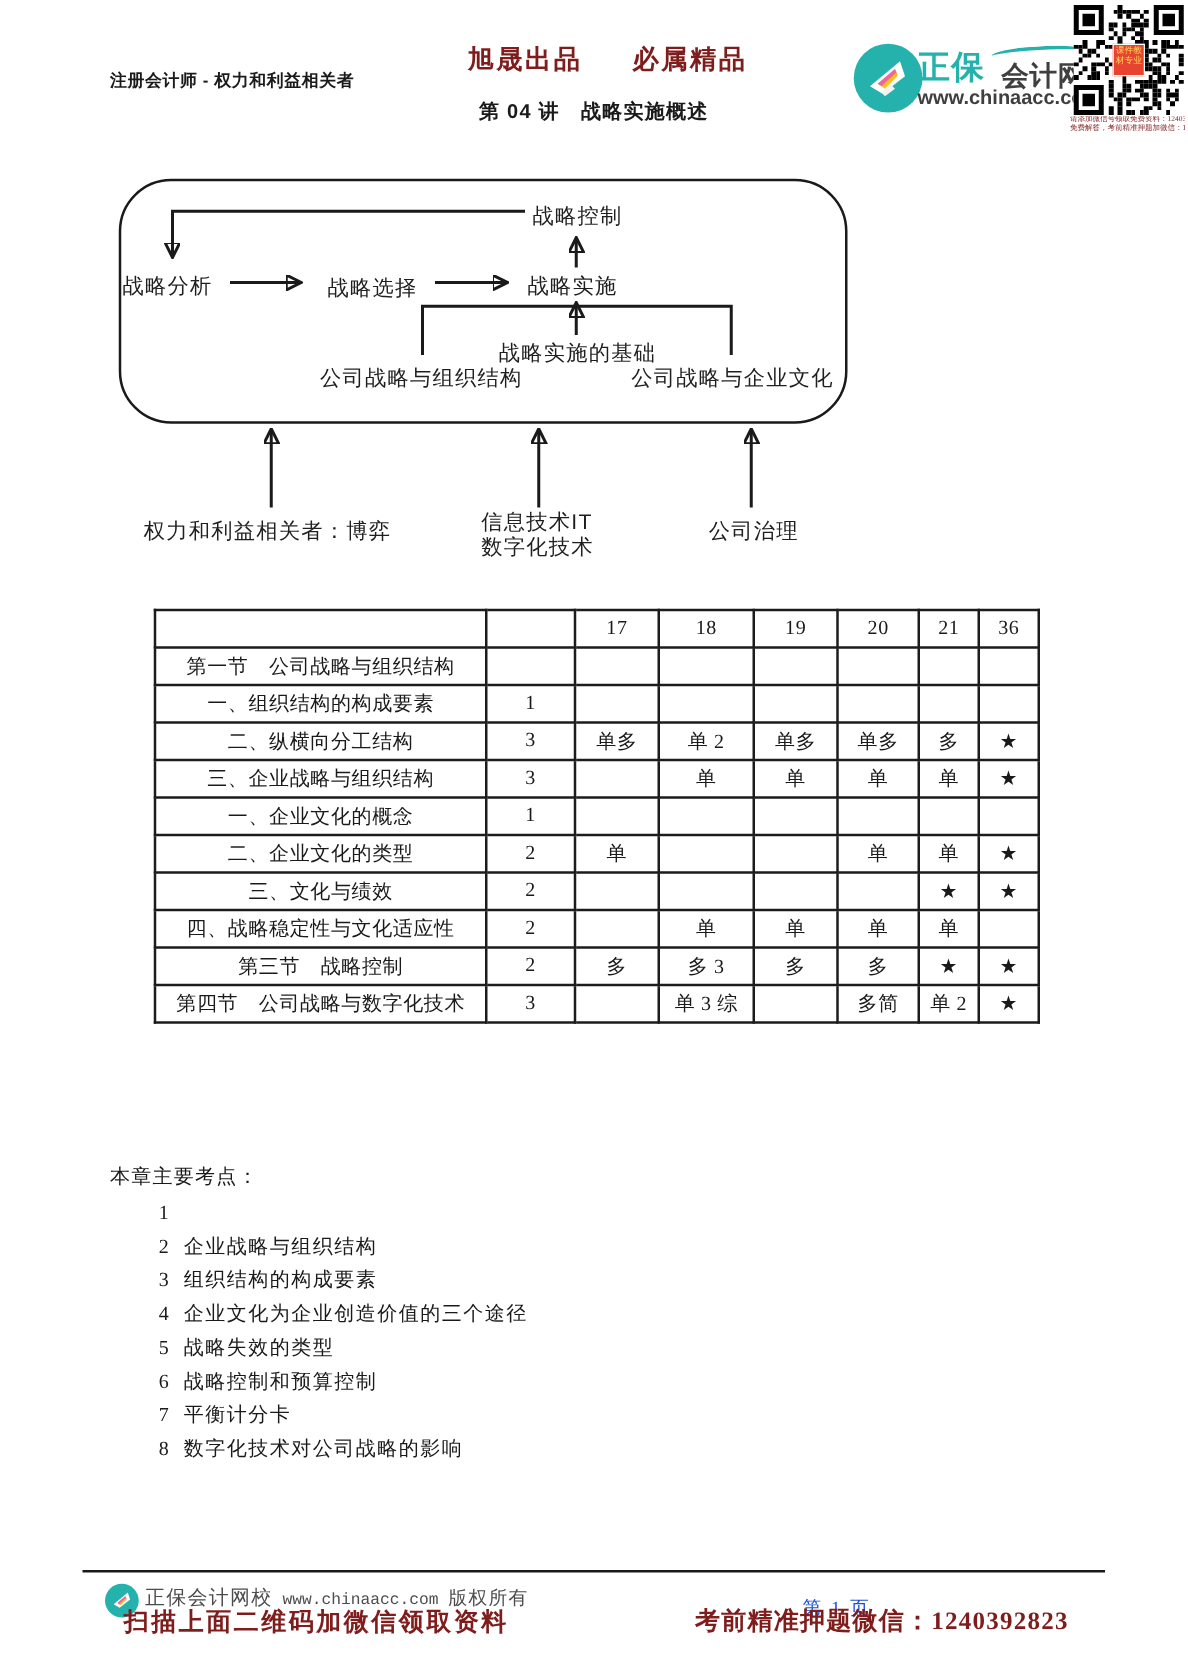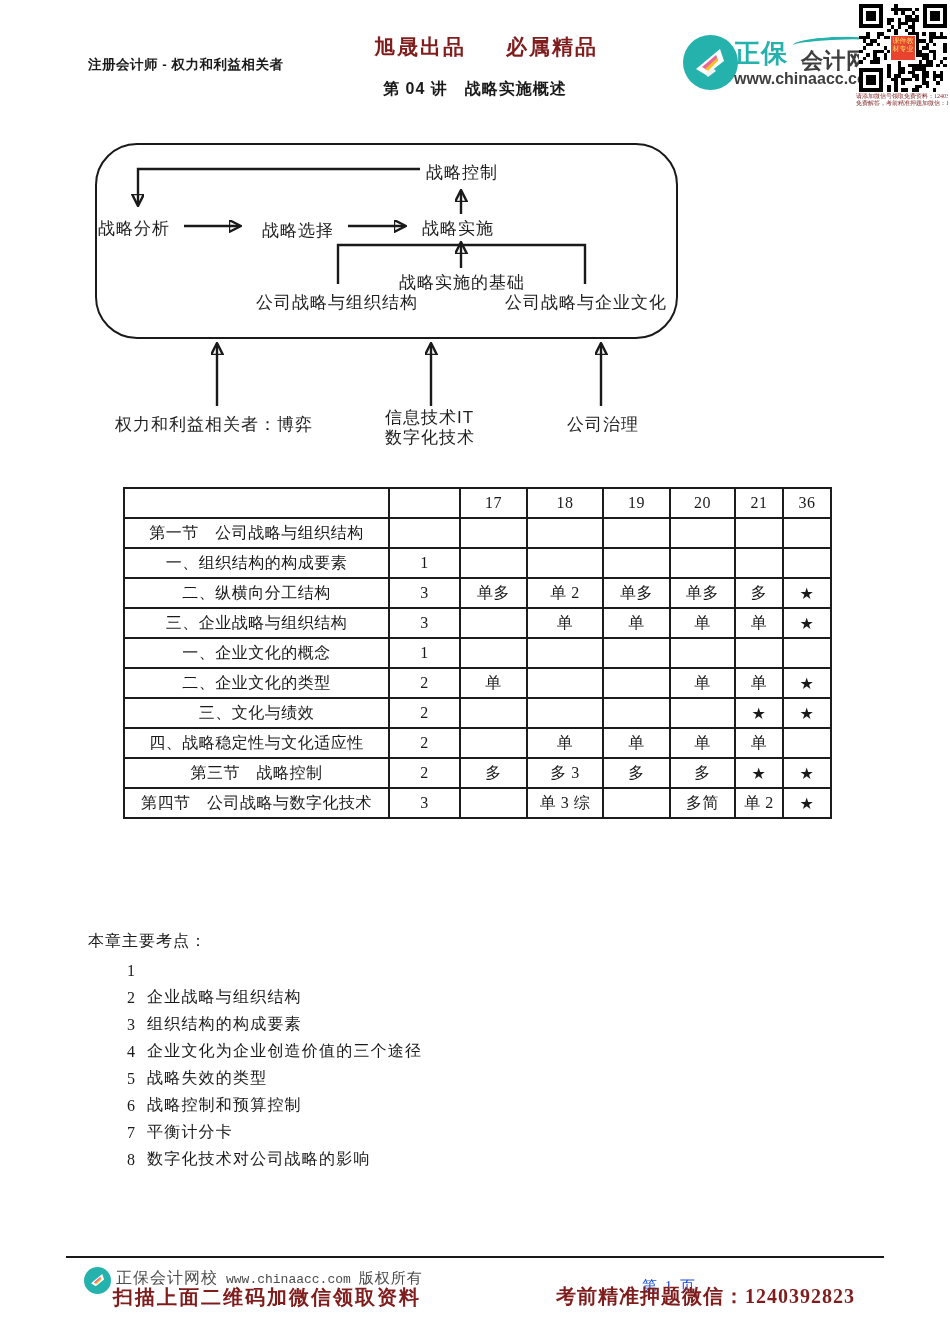--- a/index.html
+++ b/index.html
@@ -56,21 +56,21 @@
   .kp-list li   { display:flex; height:27px; align-items:center; font-size:16px; letter-spacing:1.2px; }
   .kp-num       { width:14px; text-align:right; margin-right:12px; letter-spacing:0; }
 
   
   .foot-line    { left:66px; top:1256px; width:818px; border-top:2px solid #1a1a1a; }
   .logo-small   { left:84px; top:1267px; width:27px; height:27px; }
   .foot-brand   { left:116px; top:1268px; display:flex; align-items:baseline; gap:8px; color:#4c4c4c; }
   .fb-name      { font-size:16px; letter-spacing:1px; }
   .fb-url       { font-size:13px; }
   .fb-copy      { font-size:15px; letter-spacing:1px; }
-  .foot-scan    { left:99px; top:1284px; font-size:20px; font-weight:bold; letter-spacing:2px;margin-left:14px; }
+  .foot-scan    { left:99px; top:1284px; font-size:20px; font-weight:bold; letter-spacing:2px; }
   .page-num     { left:642px; top:1277px; font-size:15px; letter-spacing:2px; color:#1d4ed8; }
   .foot-wechat  { left:556px; top:1283px; font-size:20px; font-weight:bold; letter-spacing:1px; }
 </style>
 </head>
 <body>
 
 <div class="abs course sans">注册会计师 - 权力和利益相关者</div>
 
 <div class="abs slogan red">
   <span>旭晟出品</span>

